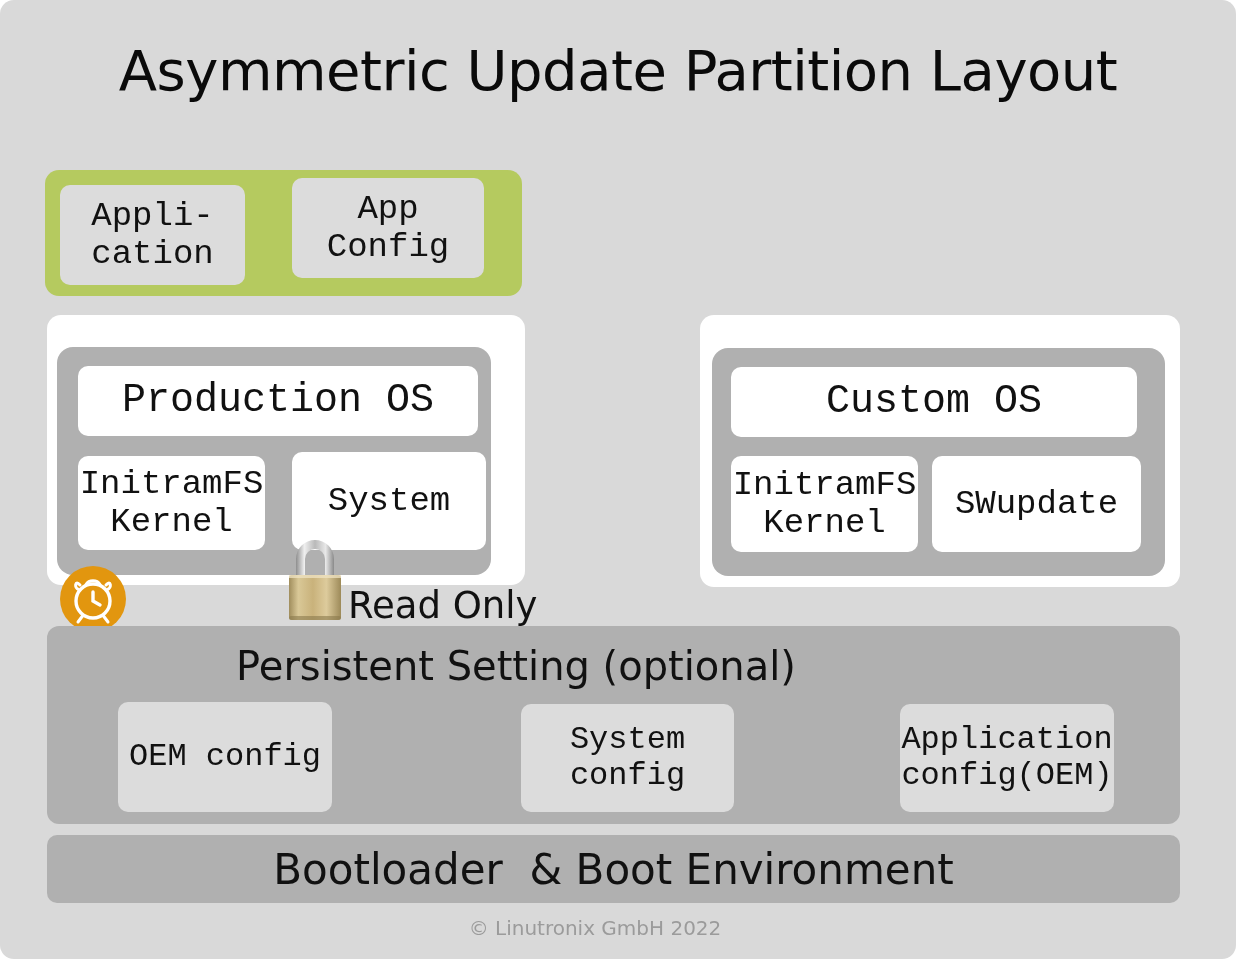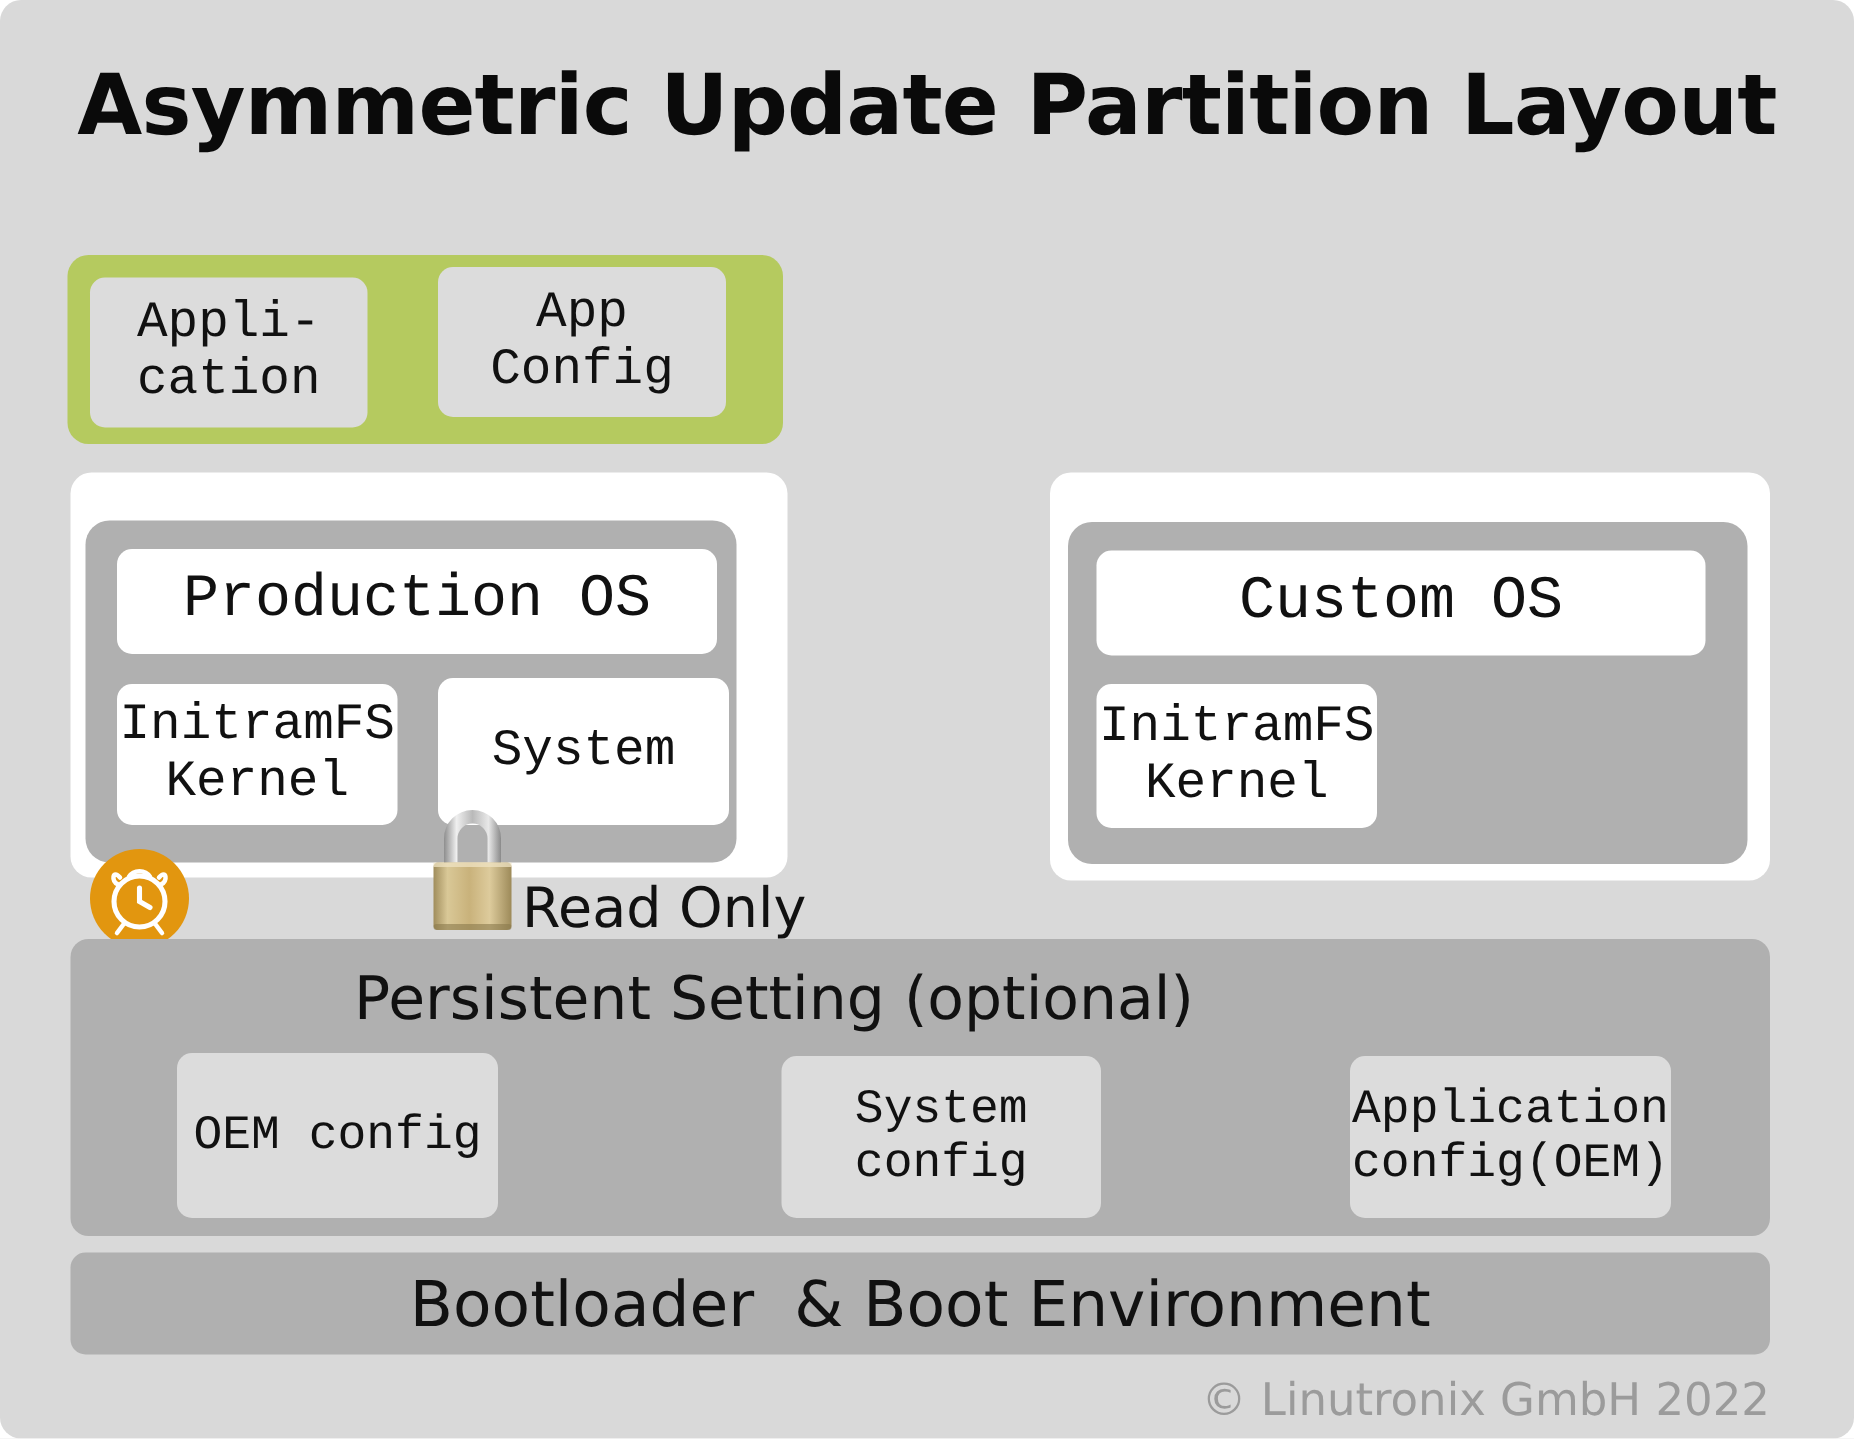--- a/index.html
+++ b/index.html
@@ -18,21 +18,21 @@
   }
 
   
   #title {
     position: absolute;
     left: 0;
     top: 38px;
     width: 1236px;
     text-align: center;
     font-family: "DejaVu Sans", "Liberation Sans", sans-serif;
-    font-weight: bold;
+    font-weight: normal;
     font-size: 56px;
     letter-spacing: -0.5px;
     color: #0a0a0a;
     white-space: nowrap;
   }
 
   
   .panel { position: absolute; box-sizing: border-box; }
 
   
@@ -247,22 +247,22 @@
     font-size: 42px;
     color: #111111;
     white-space: pre;
   }
 
   
   #footer {
     left: 0;
     top: 916px;
     width: 1180px;
-    text-align: right;
-    font-size: 30px;
+    text-align: center;
+    font-size: 20px;
     color: #9b9b9b;
     white-space: nowrap;
     padding-left: 10px;
   }
 </style>
 </head>
 <body>
 
 <div id="canvas">
 
@@ -301,20 +301,25 @@
 
   <div class="panel" id="upd-outer"></div>
   <div class="panel" id="upd-inner"></div>
   <div class="panel" id="upd-os">
     <div class="cell-text f40">Custom OS</div>
   </div>
   <div class="panel" id="upd-initramfs">
     <div class="cell-text f34">
       <span>InitramFS</span>
       <span>Kernel</span>
+    </div>
+  </div>
+  <div class="panel" id="upd-swupdate">
+    <div class="cell-text f34">
+      <span>SWupdate</span>
     </div>
   </div>
 
   <div class="panel" id="clock-icon">
     <svg viewBox="0 0 66 66" width="66" height="66" aria-hidden="true">
       <circle cx="33" cy="33" r="33" fill="#e2960f"></circle>
       <g fill="none" stroke="#ffffff" stroke-width="3.4" stroke-linecap="round">
         <circle cx="33" cy="35" r="17"></circle>
         <path d="M20 19 C15 13, 14 22, 18.5 23.5" stroke-width="3"></path>
         <path d="M46 19 C51 13, 52 22, 47.5 23.5" stroke-width="3"></path>

